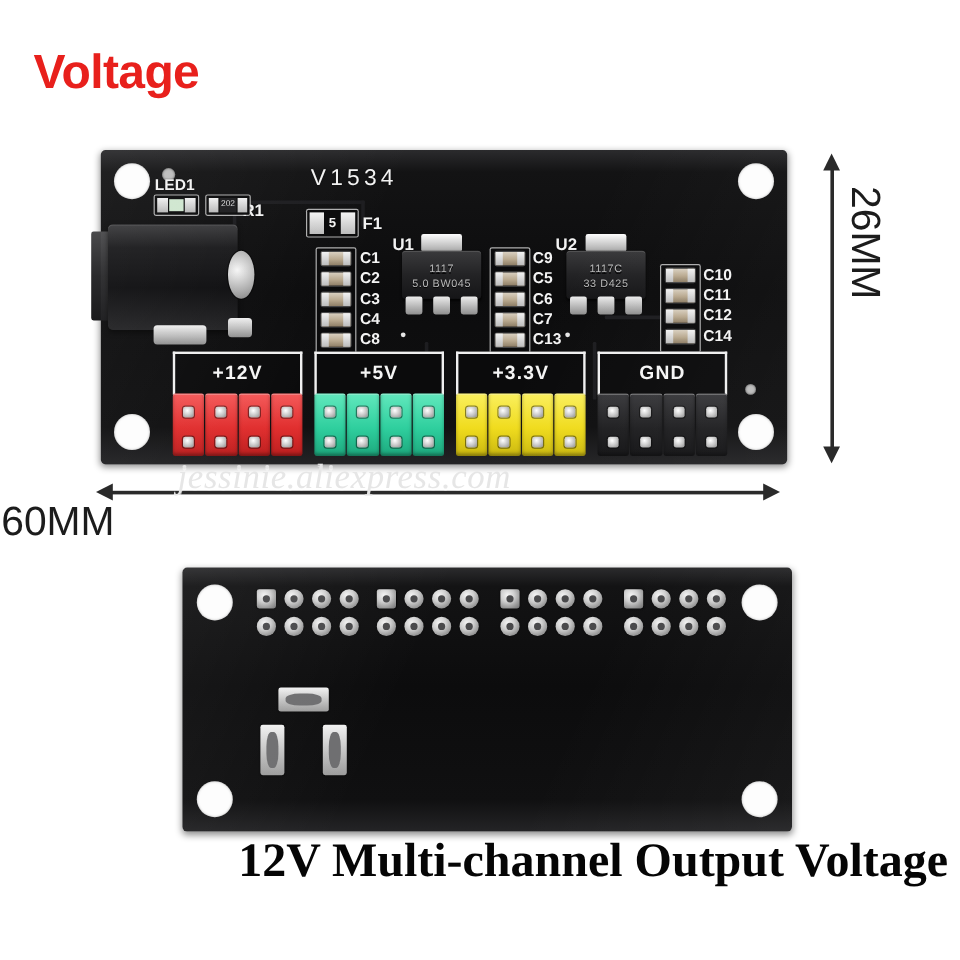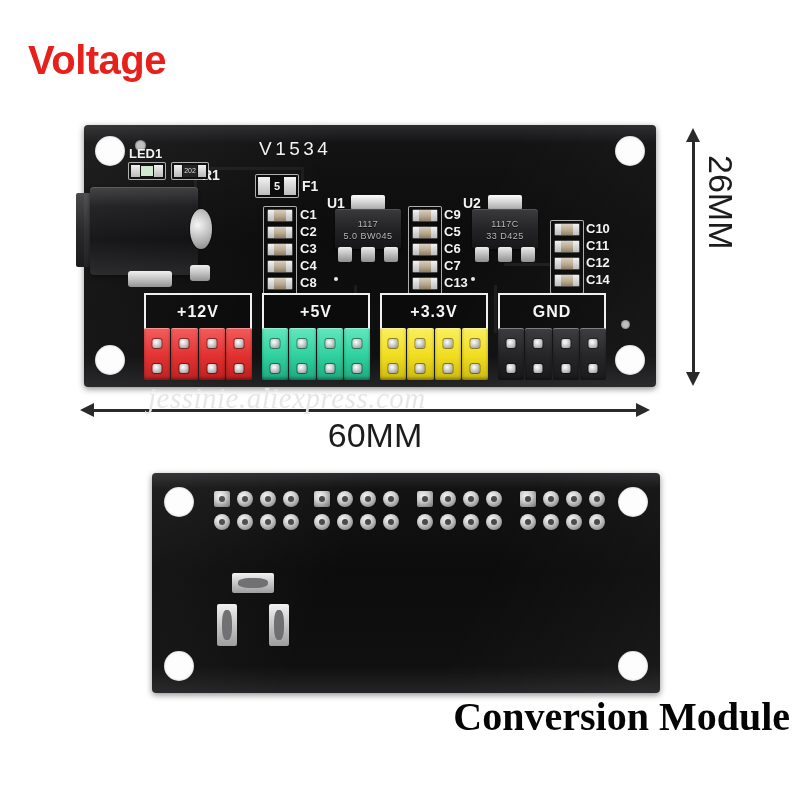--- a/index.html
+++ b/index.html
@@ -280,22 +280,22 @@
   }
   .arrow {
     position: absolute;
     width: 0; height: 0;
   }
   #dim-h-line { left: 92px; top: 409px; width: 546px; height: 3px; }
   #dim-h-arrow-l { left: 80px; top: 403px; border-top: 7px solid transparent; border-bottom: 7px solid transparent; border-right: 14px solid #2a2a2a; }
   #dim-h-arrow-r { left: 636px; top: 403px; border-top: 7px solid transparent; border-bottom: 7px solid transparent; border-left: 14px solid #2a2a2a; }
   #dim-h-text {
     position: absolute;
-    left: 16px; top: 416px; width: 718px;
-    text-align: center;
+    left: 1px; top: 416px; width: 718px;
+    text-align: left;
     font-family: "Liberation Sans", sans-serif;
     font-size: 34px;
     color: #1c1c1c;
     letter-spacing: 0px;
   }
 
   #dim-v-line { left: 692px; top: 140px; width: 3px; height: 233px; }
   #dim-v-arrow-t { left: 686px; top: 128px; border-left: 7px solid transparent; border-right: 7px solid transparent; border-bottom: 14px solid #2a2a2a; }
   #dim-v-arrow-b { left: 686px; top: 372px; border-left: 7px solid transparent; border-right: 7px solid transparent; border-top: 14px solid #2a2a2a; }
   #dim-v-text {
@@ -683,14 +683,14 @@
   </div>
   <div class="jpad" style="left:65px; top:131px; width:20px; height:42px;">
     <div class="slot" style="width:10px;height:30px;"></div>
   </div>
   <div class="jpad" style="left:117px; top:131px; width:20px; height:42px;">
     <div class="slot" style="width:10px;height:30px;"></div>
   </div>
 </div>
 
 <div id="caption">
-  <span class="l2">Conversion Module</span>
+  <span class="l1">12V Multi-channel Output Voltage</span>
 </div>
 
 </body></html>

